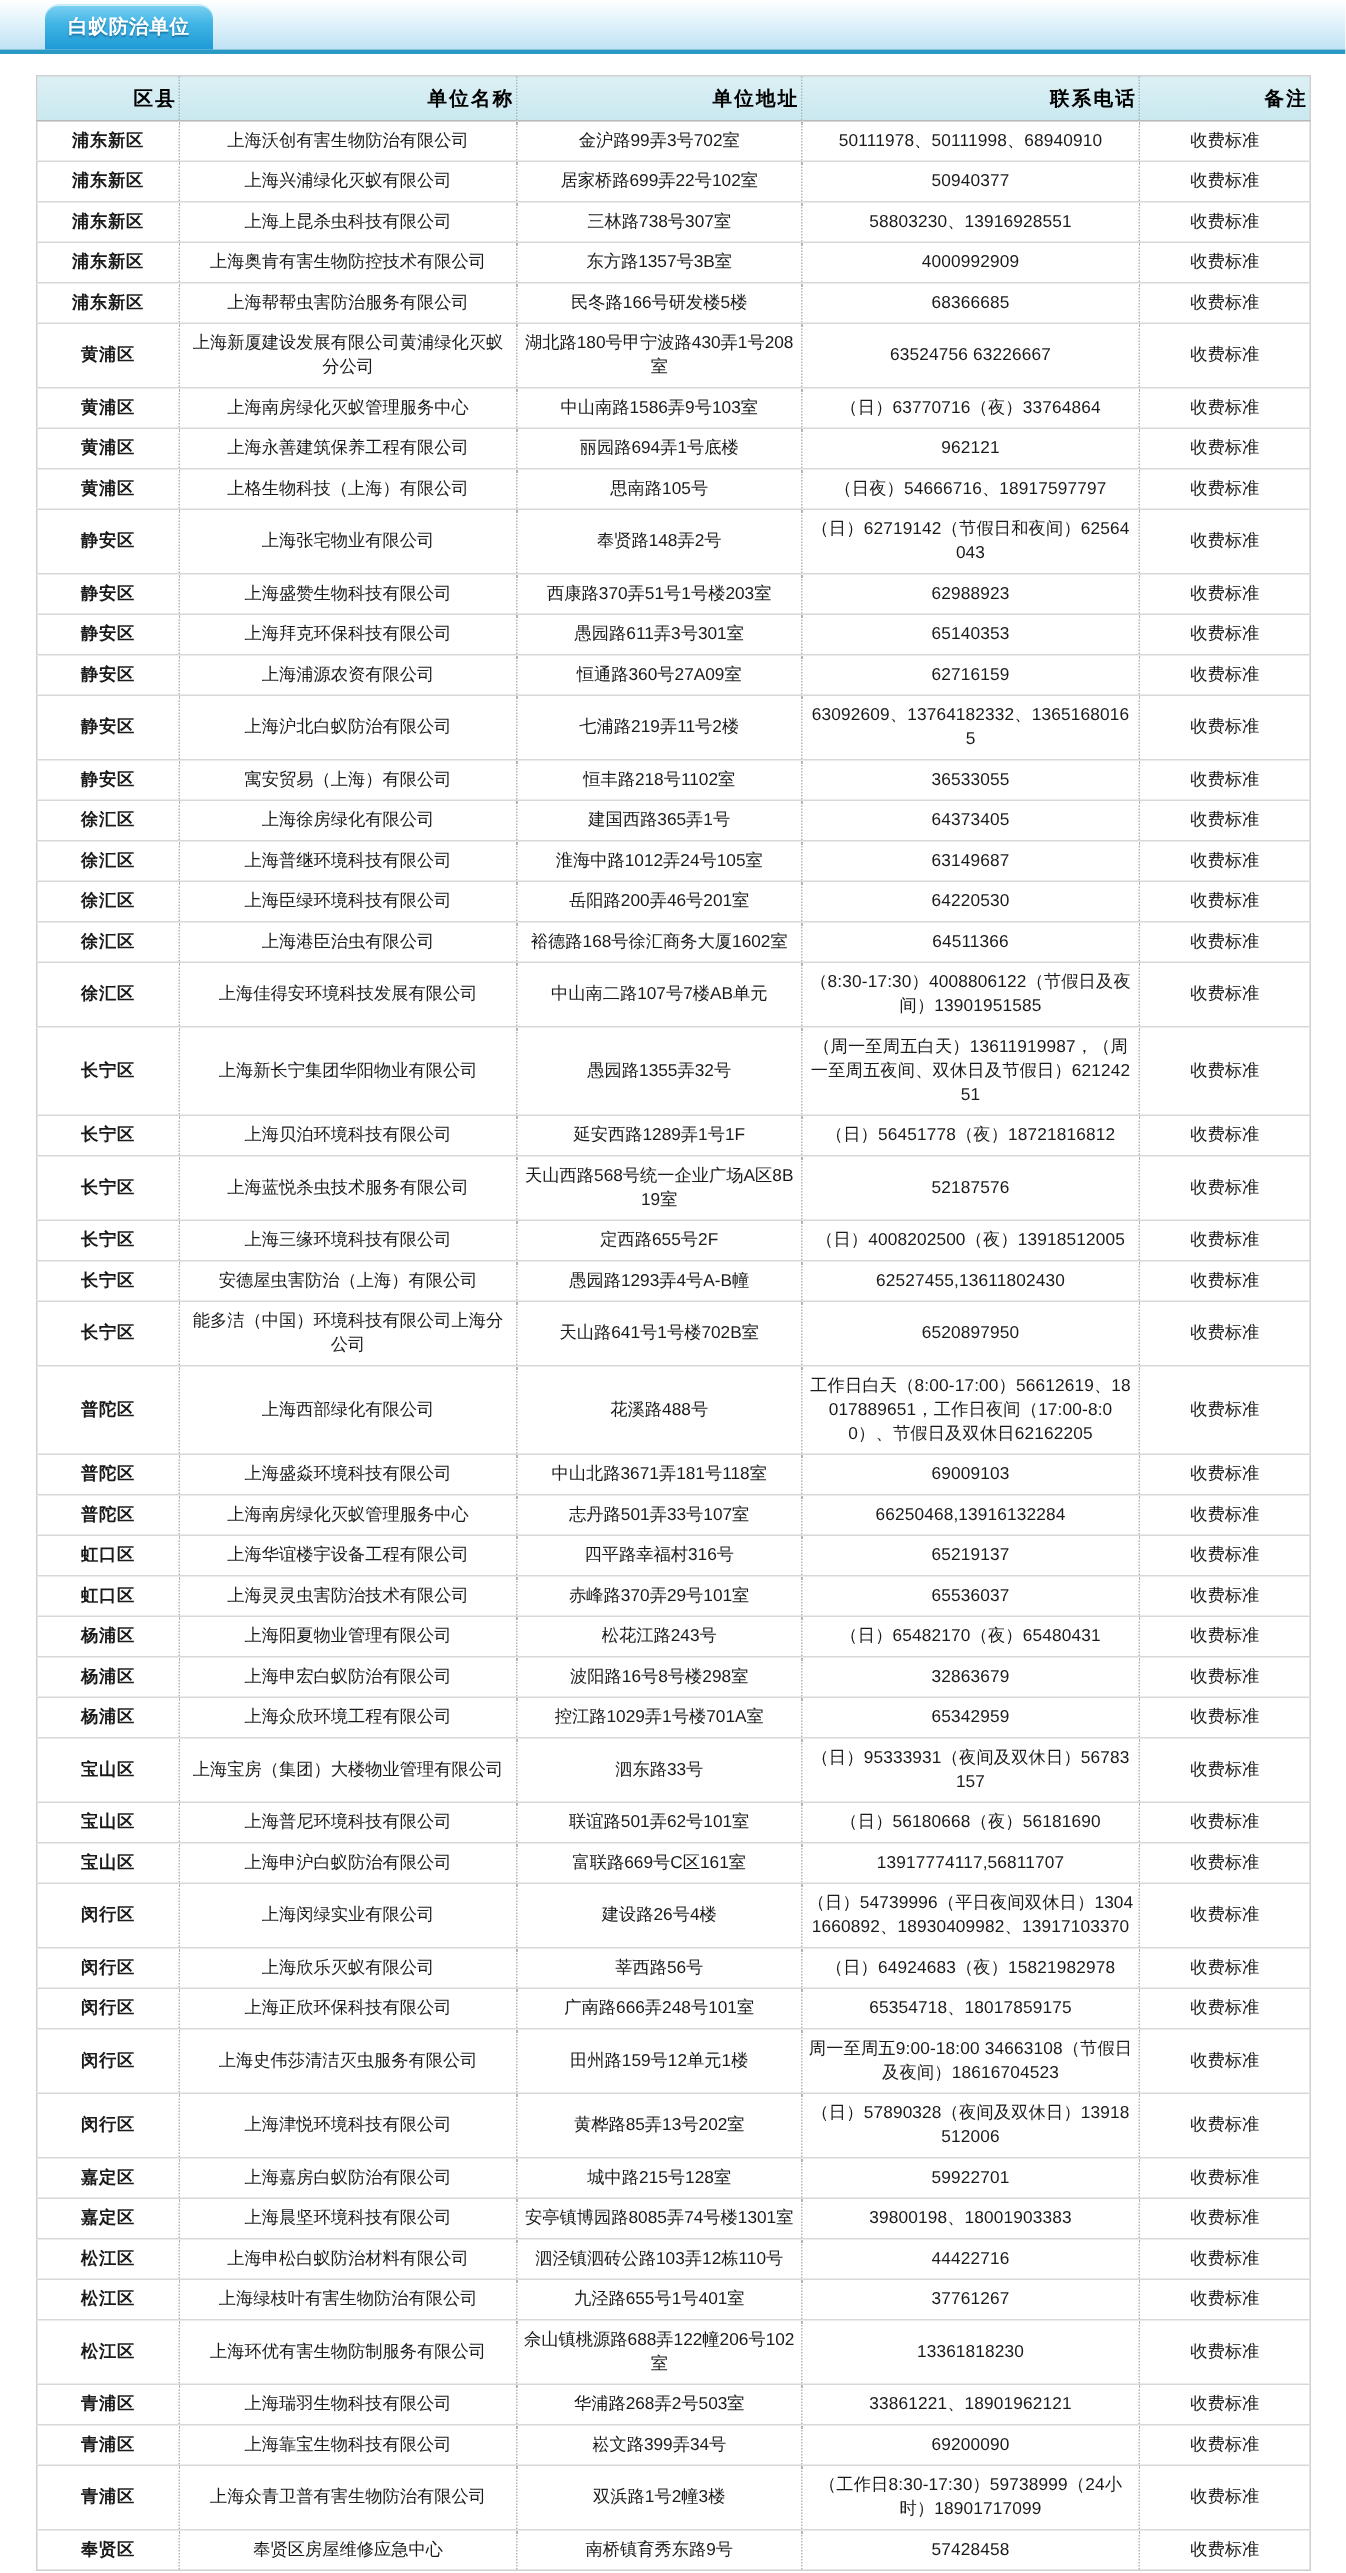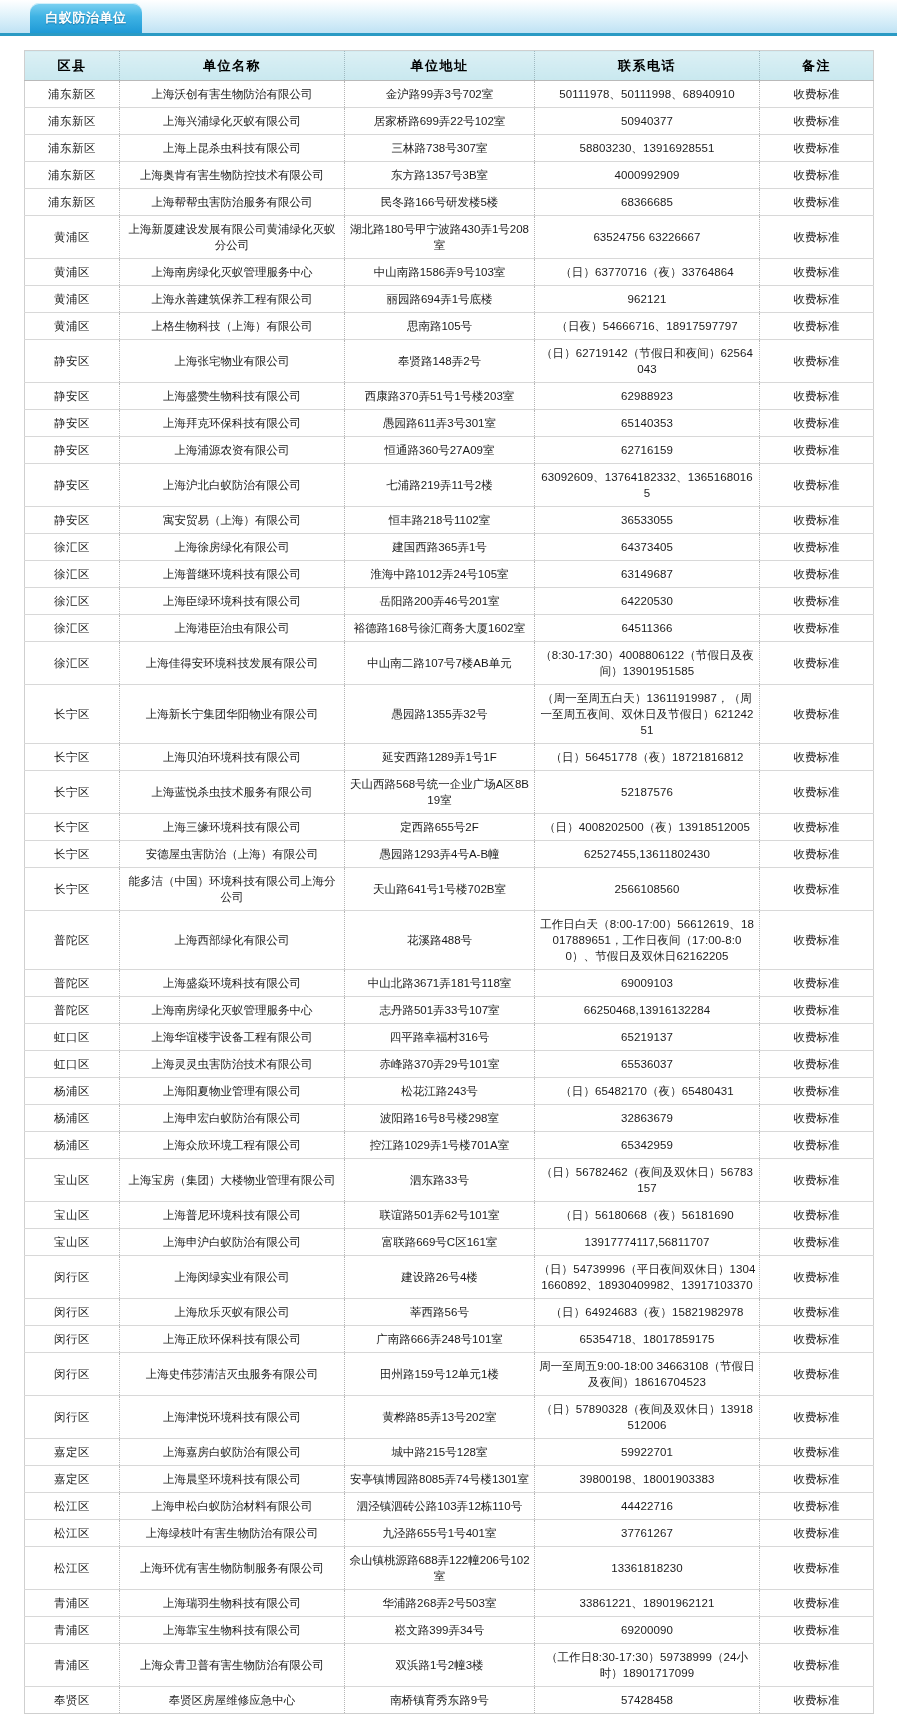--- a/index.html
+++ b/index.html
@@ -63,41 +63,41 @@
 
   table.dir thead th {
     background: linear-gradient(to bottom, #dcf0f4 0%, #d2ecf2 50%, #c9e8ef 100%);
     border-right: 1px dotted #9fb9c0;
     border-bottom: 1px solid #b9b9b9;
     font-size: 13px;
     font-weight: bold;
     color: #000;
     height: 27px;
     letter-spacing: 1.5px;
-    text-align: center;
+    text-align: right;
     vertical-align: middle;
   }
   table.dir thead th:last-child { border-right: none; }
 
   table.dir tbody td {
     border-right: 1px dotted #b5b5b5;
     border-bottom: 1px solid #d8d8d8;
     font-size: 11.5px;
     line-height: 16px;
     color: #1a1a1a;
     text-align: center;
     vertical-align: middle;
     padding: 5px 3px;
     word-break: break-all;
   }
   table.dir tbody td:last-child { border-right: none; }
   table.dir tbody tr:last-child td { border-bottom: none; }
 
   td.district {
-    font-weight: normal;
+    font-weight: bold;
     font-size: 12px;
     letter-spacing: .5px;
   }
   td.note {
     color: #5e5e5e;
     font-size: 11.5px;
   }
   td.phone { letter-spacing: .1px; }
 </style>
 </head>
@@ -300,21 +300,21 @@
           <td class="district">长宁区</td>
           <td class="name">安德屋虫害防治（上海）有限公司</td>
           <td class="address">愚园路1293弄4号A-B幢</td>
           <td class="phone">62527455,13611802430</td>
           <td class="note">收费标准</td>
         </tr>
         <tr>
           <td class="district">长宁区</td>
           <td class="name">能多洁（中国）环境科技有限公司上海分公司</td>
           <td class="address">天山路641号1号楼702B室</td>
-          <td class="phone">2566108560</td>
+          <td class="phone">6520897950</td>
           <td class="note">收费标准</td>
         </tr>
         <tr>
           <td class="district">普陀区</td>
           <td class="name">上海西部绿化有限公司</td>
           <td class="address">花溪路488号</td>
           <td class="phone">工作日白天（8:00-17:00）56612619、18017889651，工作日夜间（17:00-8:00）、节假日及双休日62162205</td>
           <td class="note">收费标准</td>
         </tr>
         <tr>
@@ -363,21 +363,21 @@
           <td class="district">杨浦区</td>
           <td class="name">上海众欣环境工程有限公司</td>
           <td class="address">控江路1029弄1号楼701A室</td>
           <td class="phone">65342959</td>
           <td class="note">收费标准</td>
         </tr>
         <tr>
           <td class="district">宝山区</td>
           <td class="name">上海宝房（集团）大楼物业管理有限公司</td>
           <td class="address">泗东路33号</td>
-          <td class="phone">（日）56782462（夜间及双休日）56783157</td>
+          <td class="phone">（日）95333931（夜间及双休日）56783157</td>
           <td class="note">收费标准</td>
         </tr>
         <tr>
           <td class="district">宝山区</td>
           <td class="name">上海普尼环境科技有限公司</td>
           <td class="address">联谊路501弄62号101室</td>
           <td class="phone">（日）56180668（夜）56181690</td>
           <td class="note">收费标准</td>
         </tr>
         <tr>

